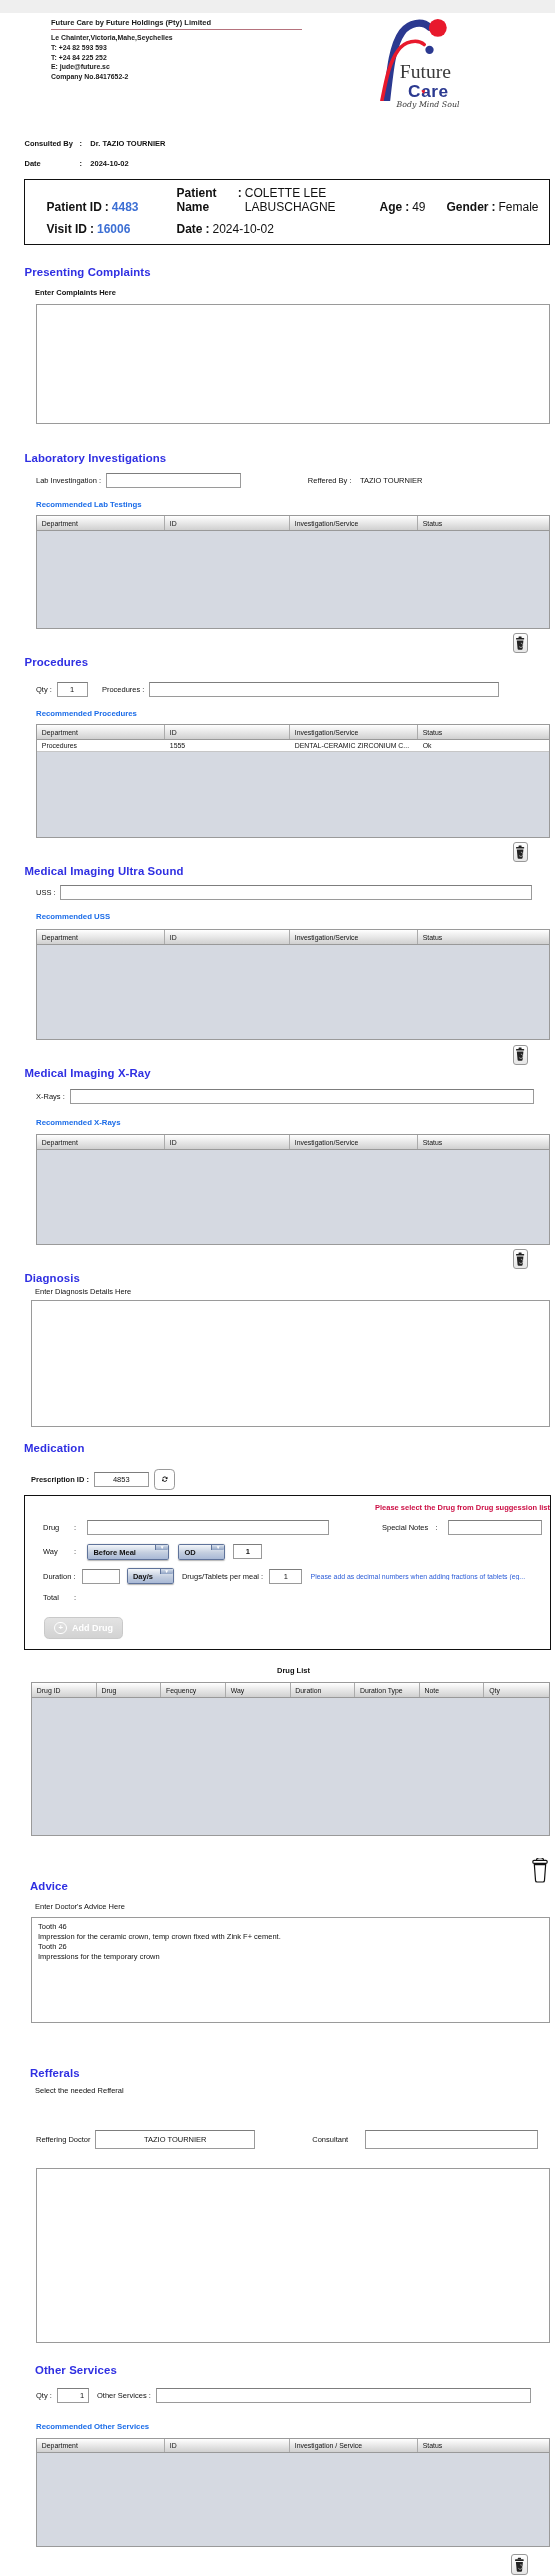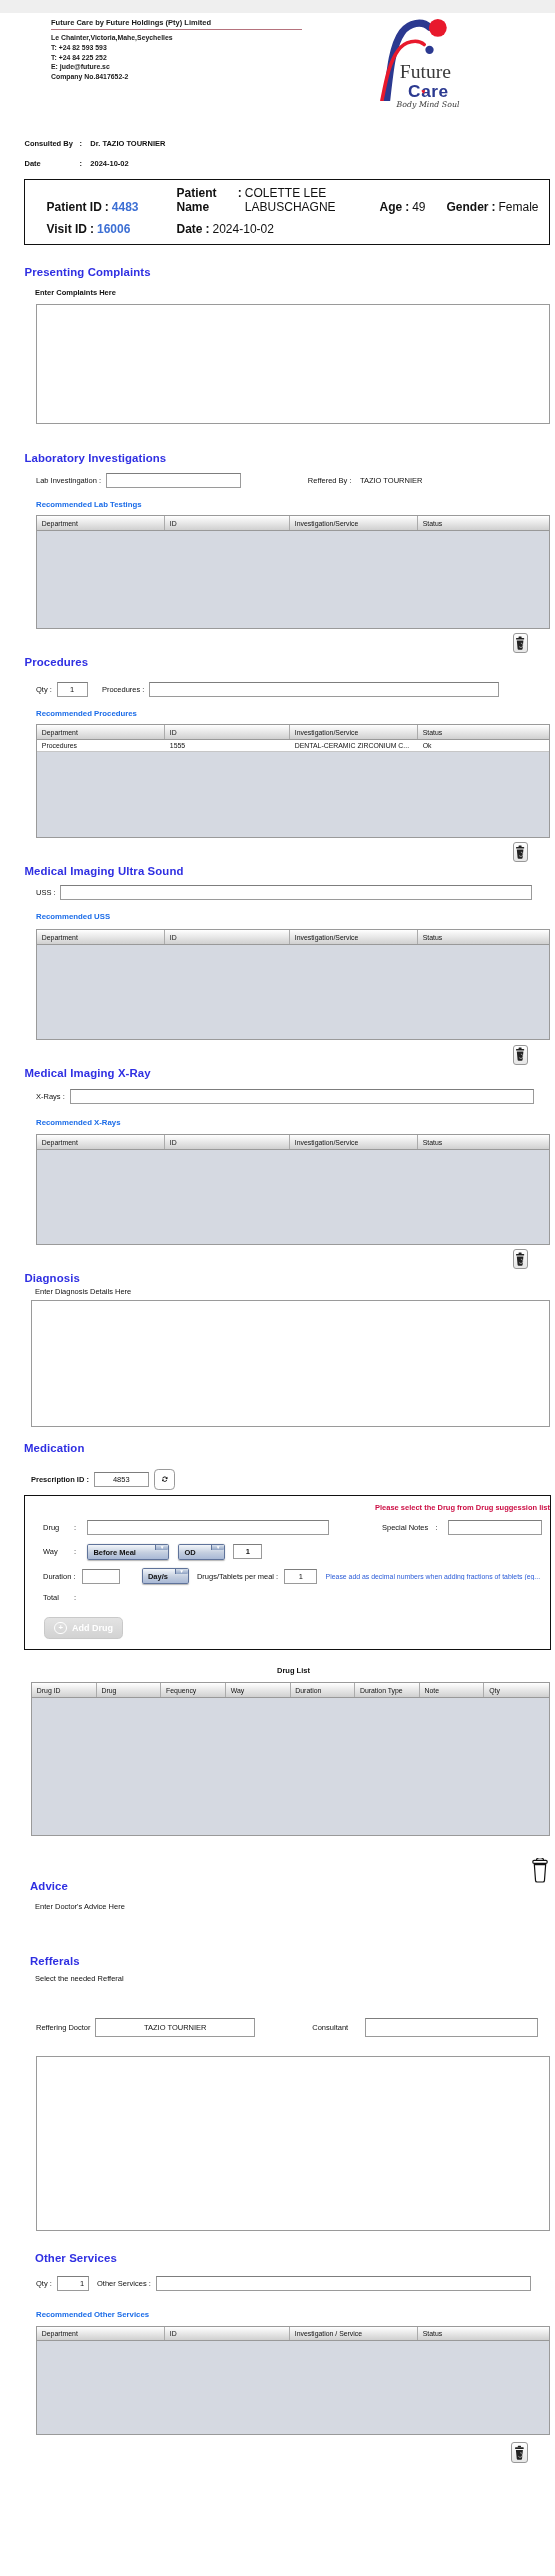--- a/index.html
+++ b/index.html
@@ -301,21 +301,21 @@
     </div>
     <div class="sel" style="width:47px;margin-left:9px;">
       <span class="txt" style="flex:1;">OD</span>
       <span class="arw">▼</span>
     </div>
     <input class="inp" style="width: 29px; margin-left: 8.4px; font-weight: 700;" value="1">
   </div>
   <div class="med-row">
     <span>Duration :</span>
     <input class="inp" style="width: 38px; margin-left: 6px;" value="">
-    <div class="sel" style="width:47px;margin-left:22px;">
+    <div class="sel" style="width:47px;margin-left:7px;">
       <span class="txt" style="flex:1;">Day/s</span>
       <span class="arw">▼</span>
     </div>
     <span style="margin-left:8.4px;">Drugs/Tablets per meal :</span>
     <input class="inp" style="width: 33px; margin-left: 6px;" value="1">
     <span class="helper">Please add as decimal numbers when adding fractions of tablets (eg...</span>
   </div>
   <div class="med-row" style="margin-bottom:0;">
     <span class="med-lbl">Total</span>
     <span class="med-colon">:</span>
@@ -347,20 +347,24 @@
     <button class="trashbtn-plain">
       <svg width="18" height="25" viewBox="0 0 30 42">
         <path d="M9 4 a3 2.2 0 0 1 12 0" fill="none" stroke="#111" stroke-width="2"></path>
         <rect x="3" y="4" width="24" height="5" rx="2" fill="#fff" stroke="#111" stroke-width="2"></rect>
         <path d="M5.5 11 h19 l-2 27 a2.5 2.5 0 0 1 -2.5 2.3 h-10 a2.5 2.5 0 0 1 -2.5 -2.3 z" fill="#fff" stroke="#111" stroke-width="2"></path>
       </svg>
     </button>
   </div>
   <div class="h1" style="margin-left:30px;padding-top:20.3px;">Advice</div>
   <div class="sublabel">Enter Doctor's Advice Here</div>
+  <textarea class="bigbox" style="margin: 6px 0px 0px 31px; width: 519px; height: 106px;">Tooth 46
+Impression for the ceramic crown, temp crown fixed with Zink F+ cement.
+Tooth 26
+Impressions for the temporary crown</textarea>
 </div>
 
 <div class="h1" style="margin-top:44px;margin-left:30px;">Refferals</div>
 <div class="sublabel" style="margin-top:7.2px;">Select the needed Refferal</div>
 <div class="fieldrow" style="margin-top:35px;">
   <span class="lbl">Reffering Doctor</span>
   <input class="inp" style="width: 160px; height: 19px;" value="TAZIO TOURNIER">
   <span style="margin-left:57px;">Consultant</span>
   <input class="inp" style="width: 173px; height: 19px; margin-left: 16.7px;" value="">
 </div>

